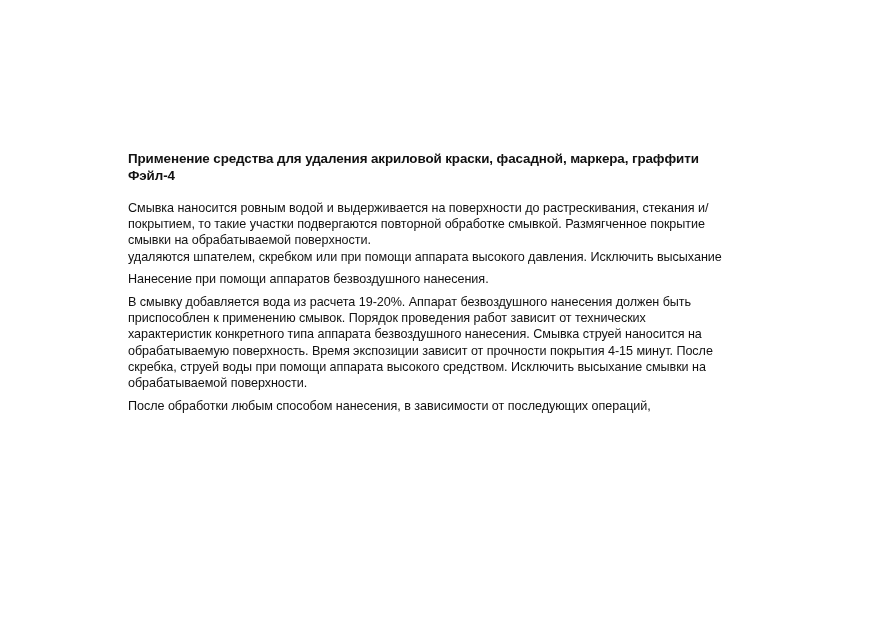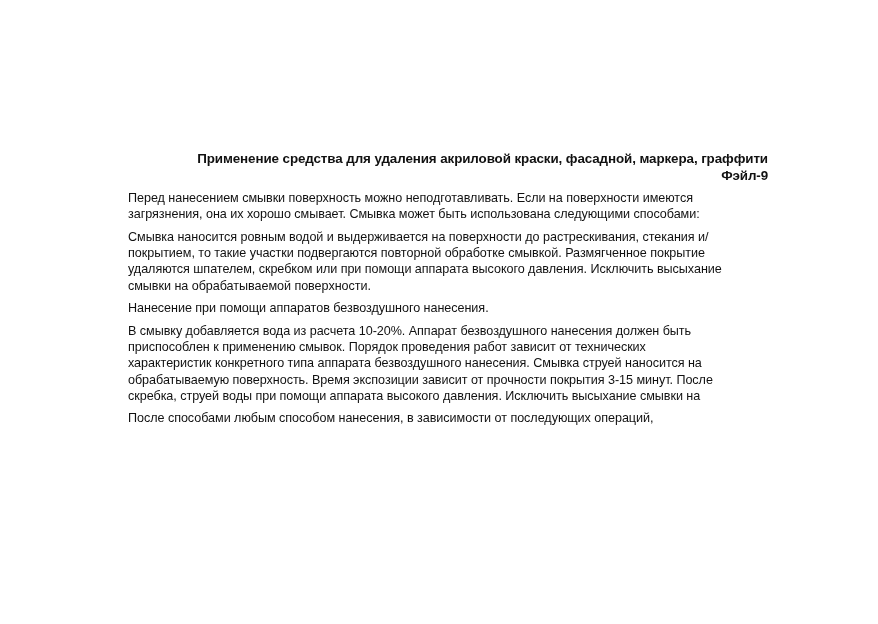--- a/index.html
+++ b/index.html
@@ -18,64 +18,60 @@
     .doc {
       position: absolute;
       left: 128px;
       top: 150px;
       width: 640px;
     }
     .title {
       font-weight: bold;
       font-size: 13.4px;
       line-height: 17px;
-      margin: 0 0 6px 0;
+      margin: 0 0 16px 0;
       letter-spacing: -0.1px;
       white-space: nowrap;
-      text-align: right;
     }
     .para {
       font-size: 12.6px;
       line-height: 16.2px;
       margin: 0 0 6.5px 0;
       white-space: nowrap;
       letter-spacing: -0.05px;
     }
     .line { display: block; }
   </style>
 </head>
 <body>
 
 <div class="doc">
   <h1 class="title">
     <span class="line">Применение средства для удаления акриловой краски, фасадной, маркера, граффити</span>
-    <span class="line">Фэйл-9</span>
+    <span class="line">Фэйл-4</span>
   </h1>
 
-  <p class="para">
-    <span class="line">Перед нанесением смывки поверхность можно неподготавливать. Если на поверхности имеются</span>
-    <span class="line">загрязнения, она их хорошо смывает. Смывка может быть использована следующими способами:</span>
-  </p>
 
 
   <p class="para">
     <span class="line">Смывка наносится ровным водой и выдерживается на поверхности до растрескивания, стекания и/</span>
     <span class="line">покрытием, то такие участки подвергаются повторной обработке смывкой. Размягченное покрытие</span>
+    <span class="line">смывки на обрабатываемой поверхности.</span>
     <span class="line">удаляются шпателем, скребком или при помощи аппарата высокого давления. Исключить высыхание</span>
-    <span class="line">смывки на обрабатываемой поверхности.</span>
   </p>
 
   <p class="para">
     <span class="line">Нанесение при помощи аппаратов безвоздушного нанесения.</span>
   </p>
 
   <p class="para">
-    <span class="line">В смывку добавляется вода из расчета 10-20%. Аппарат безвоздушного нанесения должен быть</span>
+    <span class="line">В смывку добавляется вода из расчета 19-20%. Аппарат безвоздушного нанесения должен быть</span>
     <span class="line">приспособлен к применению смывок. Порядок проведения работ зависит от технических</span>
     <span class="line">характеристик конкретного типа аппарата безвоздушного нанесения. Смывка струей наносится на</span>
-    <span class="line">обрабатываемую поверхность. Время экспозиции зависит от прочности покрытия 3-15 минут. После</span>
-    <span class="line">скребка, струей воды при помощи аппарата высокого давления. Исключить высыхание смывки на</span>
+    <span class="line">обрабатываемую поверхность. Время экспозиции зависит от прочности покрытия 4-15 минут. После</span>
+    <span class="line">скребка, струей воды при помощи аппарата высокого средством. Исключить высыхание смывки на</span>
+    <span class="line">обрабатываемой поверхности.</span>
   </p>
 
   <p class="para">
-    <span class="line">После способами любым способом нанесения, в зависимости от последующих операций,</span>
+    <span class="line">После обработки любым способом нанесения, в зависимости от последующих операций,</span>
   </p>
 </div>
 
 </body></html>

